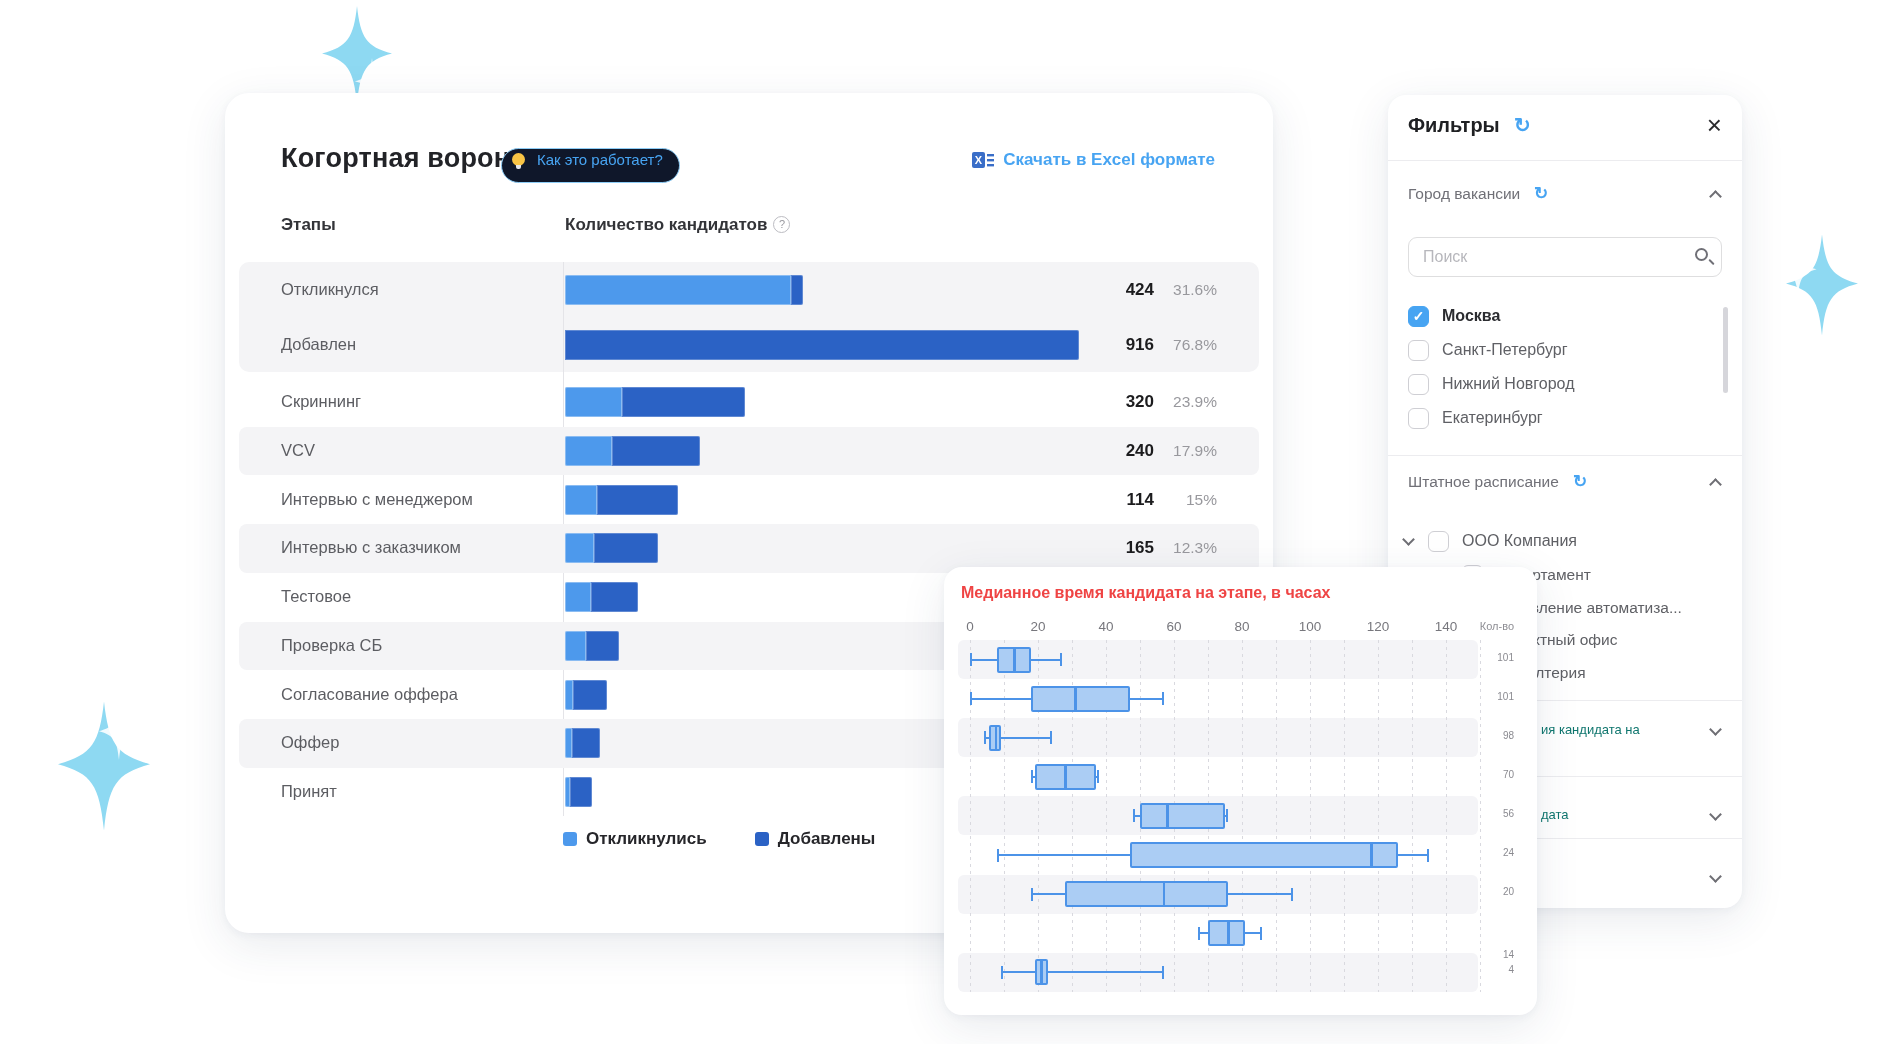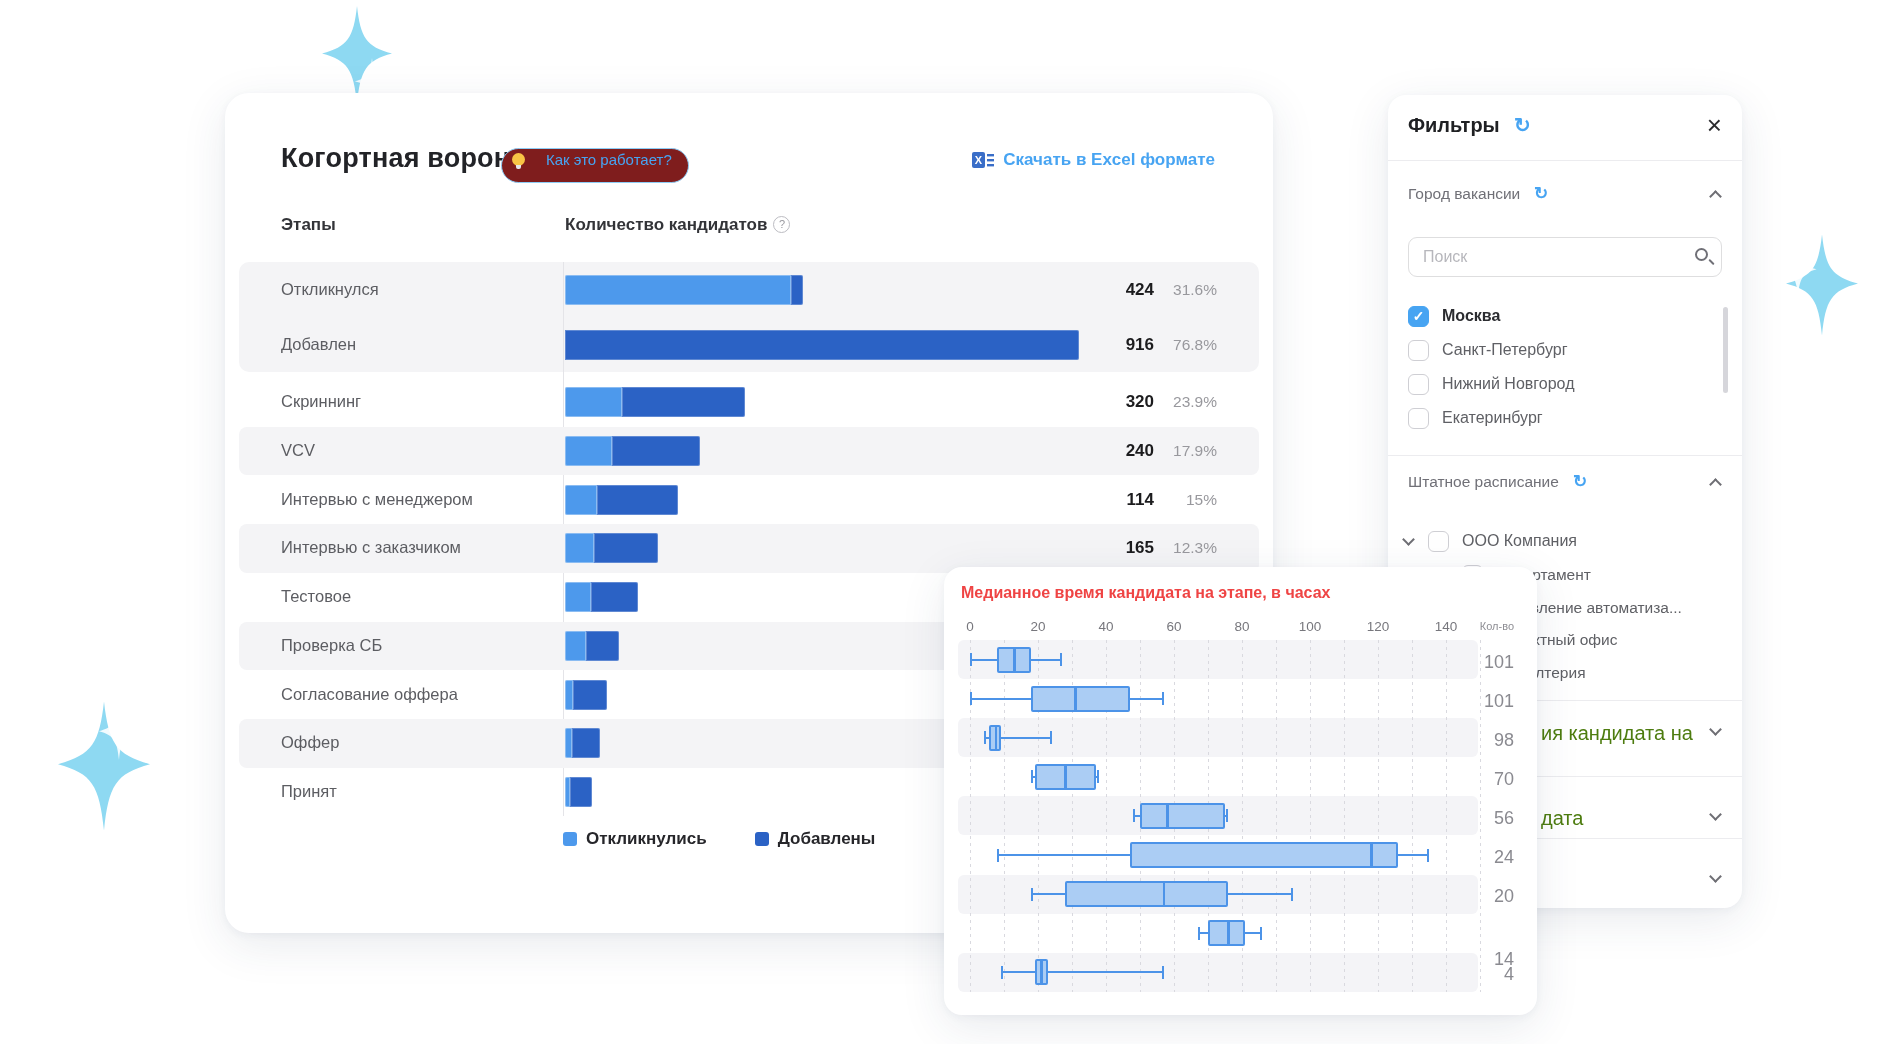--- a/index.html
+++ b/index.html
@@ -8,21 +8,21 @@
   .card { position:absolute; background:#fff; border-radius:24px;
           box-shadow:0 12px 45px rgba(40,60,90,.10), 0 2px 8px rgba(40,60,90,.05); }
 
   
   .sparkle { position:absolute; z-index:0; }
 
   
   #funnel-card { left:225px; top:93px; width:1048px; height:840px; z-index:1; }
   .f-title { position:absolute; left:56px; top:50px; font-size:27px; font-weight:700; color:#222327; letter-spacing:.2px; }
   .pill-btn { position:absolute; left:276px; top:55px; height:35px; border:1.6px solid #8ecdf6; border-radius:18px;
-              display:flex; align-items:center; gap:21px; padding:0 16px 12px 10px; background:#7f1d1d; cursor:pointer; }
+              display:flex; align-items:center; gap:12px; padding:0 16px 12px 10px; background:#0f172a; cursor:pointer; }
   .pill-btn span.lbl { color:#47a4f2; font-size:15px; }
   .bulb { width:13px; height:13px; background:#f8c445; border-radius:50%; position:relative; }
   .bulb:after { content:""; position:absolute; left:4px; top:12px; width:5px; height:4px; background:#e4e7ec; border-radius:0 0 2px 2px; }
   .excel-link { position:absolute; right:58px; top:57px; display:flex; align-items:center; gap:9px; cursor:pointer; }
   .excel-link .lbl { color:#47a4f2; font-size:17px; font-weight:600; }
   .col-head { position:absolute; top:122px; font-size:17px; font-weight:600; color:#333438; }
   .q-icon { display:inline-block; width:17px; height:17px; border:1.4px solid #bcbcc2; border-radius:50%;
             font-size:11px; color:#9a9aa0; text-align:center; line-height:15px; vertical-align:2px; margin-left:6px; font-weight:400;}
   #group-box { position:absolute; left:14px; top:169px; width:1020px; height:110px; background:#f4f4f6; border-radius:10px; }
   .fun-row { position:absolute; left:14px; width:1020px; display:flex; align-items:center; }
@@ -59,34 +59,34 @@
   .mag { position:absolute; right:34px; top:153px; width:13px; height:13px; border:2px solid #707077; border-radius:50%; }
   .mag:after { content:""; position:absolute; left:11px; top:11px; width:7px; height:2px; background:#707077; transform:rotate(45deg); border-radius:1px; }
   .chk-row { position:absolute; left:20px; display:flex; align-items:center; gap:13px; height:30px; }
   .chk { width:21px; height:21px; border-radius:6px; border:1.6px solid #cfcfd4; background:#fff; cursor:pointer;
          display:flex; align-items:center; justify-content:center; flex:0 0 21px; }
   .chk.checked { background:#47a4f2; border-color:#47a4f2; color:#fff; font-size:14px; font-weight:700; }
   .chk-lbl { font-size:16px; color:#5f6065; white-space:nowrap;text-align:right; }
   .chk-lbl.strong { font-weight:700; color:#2b2c30; }
   #city-scroll { position:absolute; right:14px; top:212px; width:5px; height:86px; background:#d6d6db; border-radius:3px; cursor:pointer; }
   .tree-child { position:absolute; display:flex; align-items:center; gap:13px; height:28px; white-space:nowrap; }
-  .frag { position:absolute; font-size:20px; color:#4d7c0f; white-space:nowrap;text-align:right; }
+  .frag { position:absolute; font-size:13px; color:#0f766e; white-space:nowrap;text-align:right; }
 
   
   #chart-card { left:944px; top:567px; width:593px; height:448px; border-radius:18px; z-index:3; }
   .c-title { position:absolute; left:17px; top:17px; font-size:16px; font-weight:600; color:#ef4444; }
   .tick { position:absolute; top:52px; transform:translateX(-50%); font-size:13.5px; color:#77777d; }
   .count-head { position:absolute; top:53px; font-size:11px; color:#8e8e94; }
   .stripe { position:absolute; left:14px; width:520px; background:#f4f4f7; border-radius:6px; }
   .gridline { position:absolute; width:1px; background:repeating-linear-gradient(to bottom,#d9d9df 0 3px,transparent 3px 7px); }
   .whisker { position:absolute; height:2px; background:#4c93e8; }
   .cap { position:absolute; width:2px; height:13px; background:#4c93e8; }
   .bp-box { position:absolute; height:26px; background:#abcdf4; border:2px solid #4c93e8; border-radius:2px; }
   .median { position:absolute; width:2.5px; height:26px; background:#4c93e8; }
-  .count { position:absolute; width:44px; text-align:right; font-size:18px; color:#8a8a90; }
+  .count { position:absolute; width:44px; text-align:right; font-size:10px; color:#8a8a90; }
 </style>
 </head>
 <body>
 
 <svg class="sparkle" style="left:322px;top:6px" width="70" height="98" viewBox="0 0 100 140">
     <path d="M50 0 C55 45 63 58 100 68 C63 78 55 91 50 140 C45 91 37 78 0 68 C37 58 45 45 50 0 Z" fill="#8ed9f2"></path>
   </svg>
 <svg class="sparkle" style="left:352px;top:58px" width="40" height="48" viewBox="0 0 100 140">
     <path d="M50 0 C55 45 63 58 100 68 C63 78 55 91 50 140 C45 91 37 78 0 68 C37 58 45 45 50 0 Z" fill="#ffffff" opacity="0.85"></path>
   </svg>

